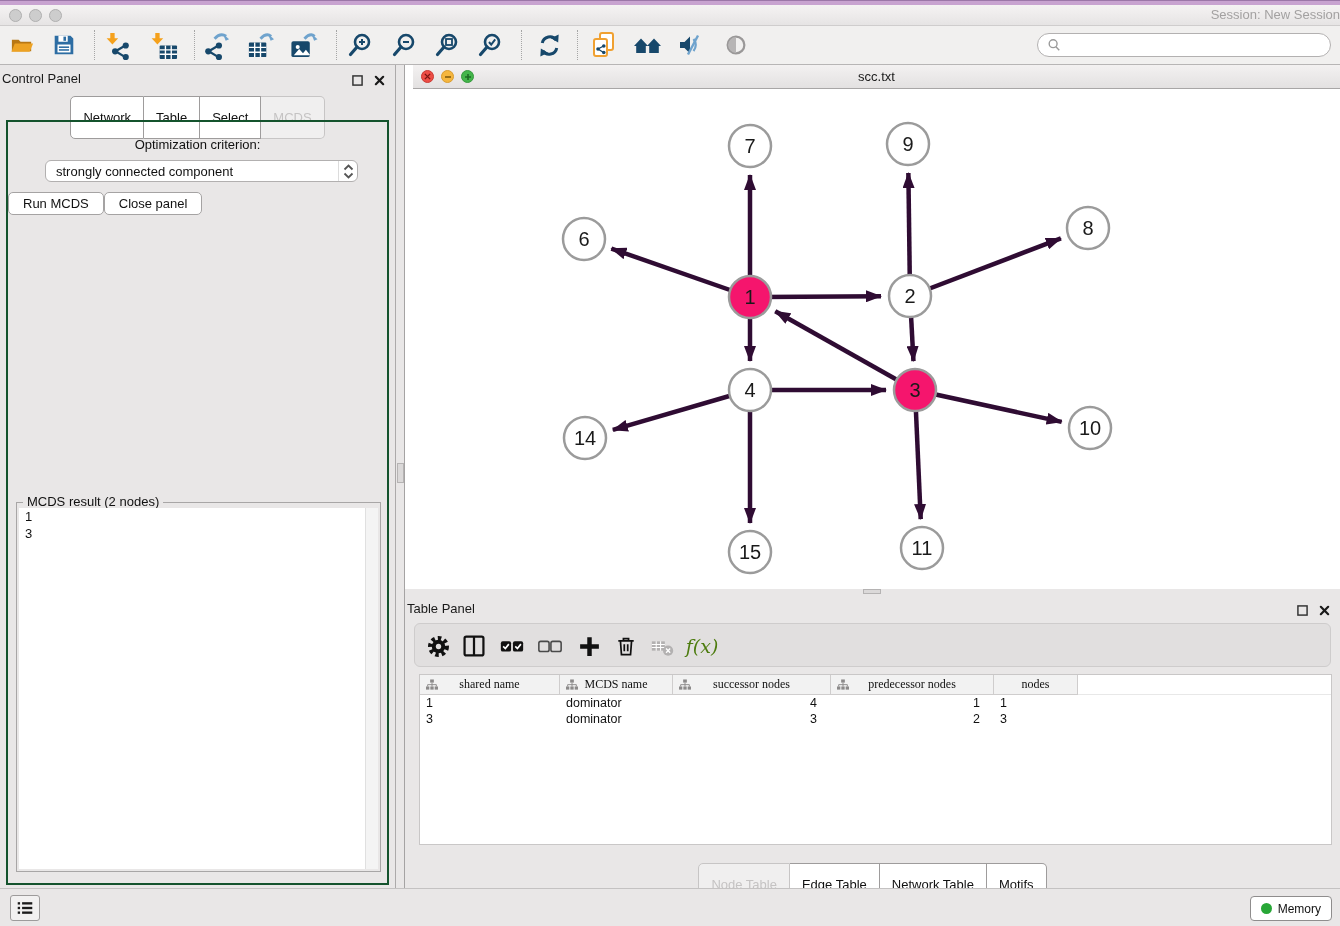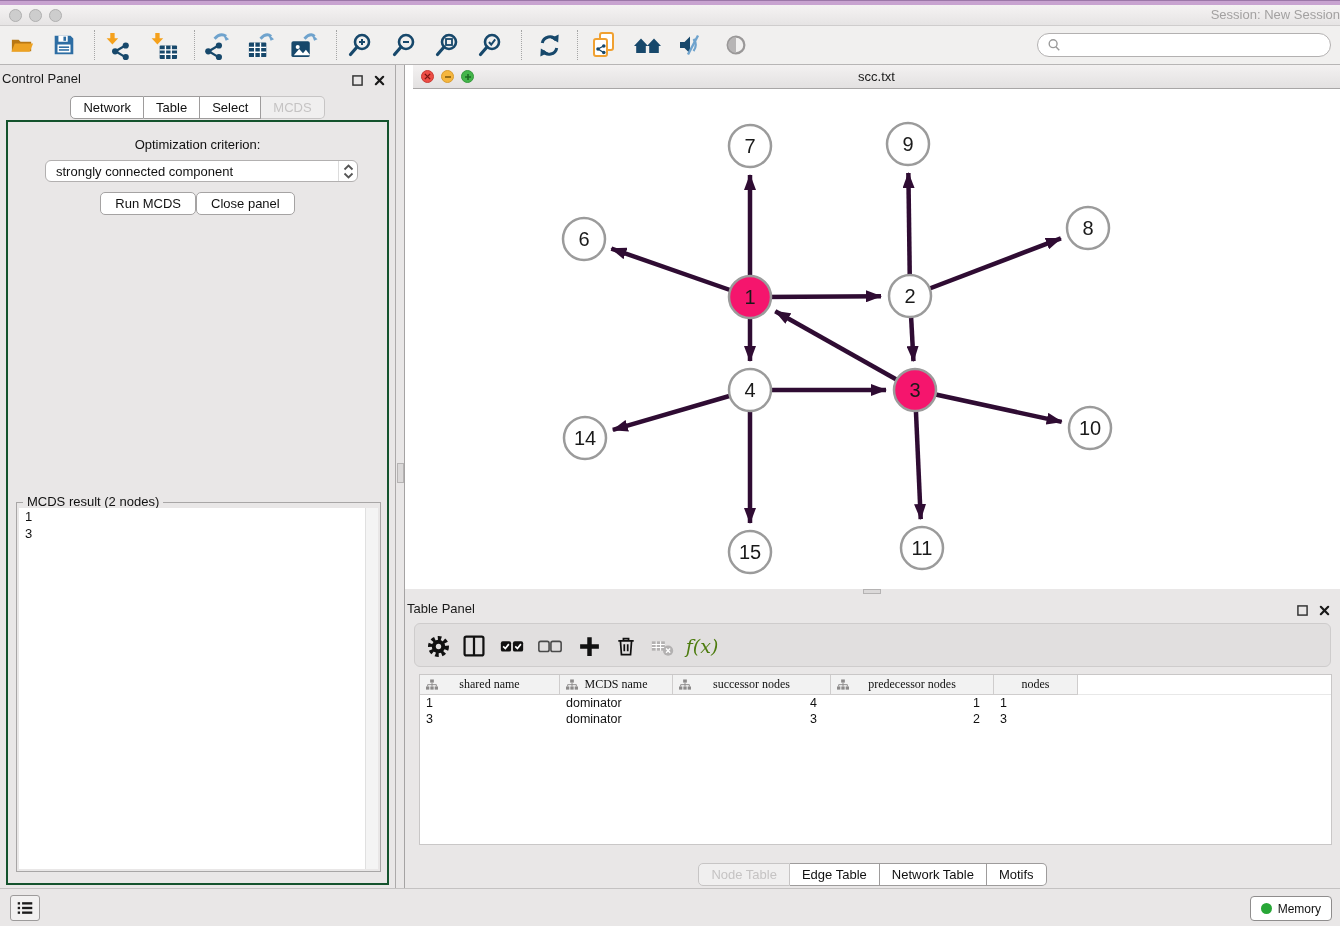--- a/index.html
+++ b/index.html
@@ -15,35 +15,35 @@
 
   
   #toolbar{left:0;top:26px;width:100%;height:39px;background:#f1f0ef;border-bottom:1px solid #b7b5b5;}
   .tb-icon{position:absolute;top:4px;width:34px;height:30px;display:flex;align-items:center;justify-content:center;cursor:pointer;}
   .tb-sep{position:absolute;top:4px;height:30px;border-left:1px dotted #a6a6a6;}
   #search-box{position:absolute;left:1037px;top:7px;width:294px;height:24px;background:#fff;border:1px solid #b3b1b1;border-radius:12px;display:flex;align-items:center;padding:0 9px;}
   #search-input{border:none;outline:none;flex:1;font-size:13px;background:transparent;margin-left:6px;color:#333;}
 
   
   .seg-tabs{display:flex;}
-  .seg{background:#fff;border:1px solid #9e9c9c;border-left:none;padding:2px 12px;font-size:13px;color:#111;line-height:17px;cursor:pointer;white-space:nowrap;}
+  .seg{background:#fff;border:1px solid #9e9c9c;border-left:none;padding:12px 12px;font-size:13px;color:#111;line-height:17px;cursor:pointer;white-space:nowrap;}
   .seg:first-child{border-left:1px solid #9e9c9c;border-radius:5px 0 0 5px;}
   .seg:last-child{border-radius:0 5px 5px 0;}
   .seg.active{background:#f0efef;color:#c5c3c3;border-color:#c7c5c5;}
 
   
   #control-panel{left:0;top:65px;width:396px;height:823px;background:#e9e7e7;border-right:1px solid #acaaaa;}
   .panel-title{position:absolute;left:2px;top:6px;font-size:13px;color:#1a1a1a;}
   .panel-btns{position:absolute;right:10px;top:7px;display:flex;gap:11px;align-items:center;}
   #cp-tabs{position:absolute;left:0;right:0;top:31px;display:flex;justify-content:center;}
   #cp-box{position:absolute;left:6px;right:6px;top:55px;bottom:3px;border:2px solid #14532d;}
   #opt-label{position:absolute;left:0;right:0;top:15px;text-align:center;font-size:13px;color:#111;}
   #criterion{position:absolute;left:37px;top:38px;width:313px;height:22px;background:#fff;border:1px solid #b2b0b0;border-radius:6px;display:flex;align-items:center;font-size:13px;color:#111;padding-left:10px;cursor:pointer;}
   #criterion .stepper{margin-left:auto;width:19px;height:100%;display:flex;align-items:center;justify-content:center;border-left:1px solid #dcdcdc;}
-  #cp-buttons{position:absolute;left:0;right:0;top:70px;display:flex;justify-content:center;}
+  #cp-buttons{position:absolute;left:0;right:0;top:70px;display:flex;}
   .cp-btn{background:#fff;border:1px solid #a5a3a3;border-radius:5px;font-size:13px;padding:2px 14px;color:#111;line-height:17px;cursor:pointer;}
 
   #result-box{position:absolute;left:8px;right:6px;top:380px;bottom:11px;border:1px solid #a8a6a6;}
   #result-legend{position:absolute;left:6px;top:-9px;background:#e9e7e7;padding:0 4px;font-size:13px;color:#111;}
   #result-inner{position:absolute;left:2px;top:5px;right:2px;bottom:2px;background:#fff;}
   #result-scroll{position:absolute;right:0;top:0;bottom:0;width:13px;background:#f4f4f4;border-left:1px solid #e0e0e0;}
   .result-line{font-size:13px;color:#111;padding-left:6px;line-height:17px;}
 
   
   #vdivider{left:397px;top:65px;width:8px;height:823px;background:#e9e7e7;border-right:1px solid #a5a3a3;}

